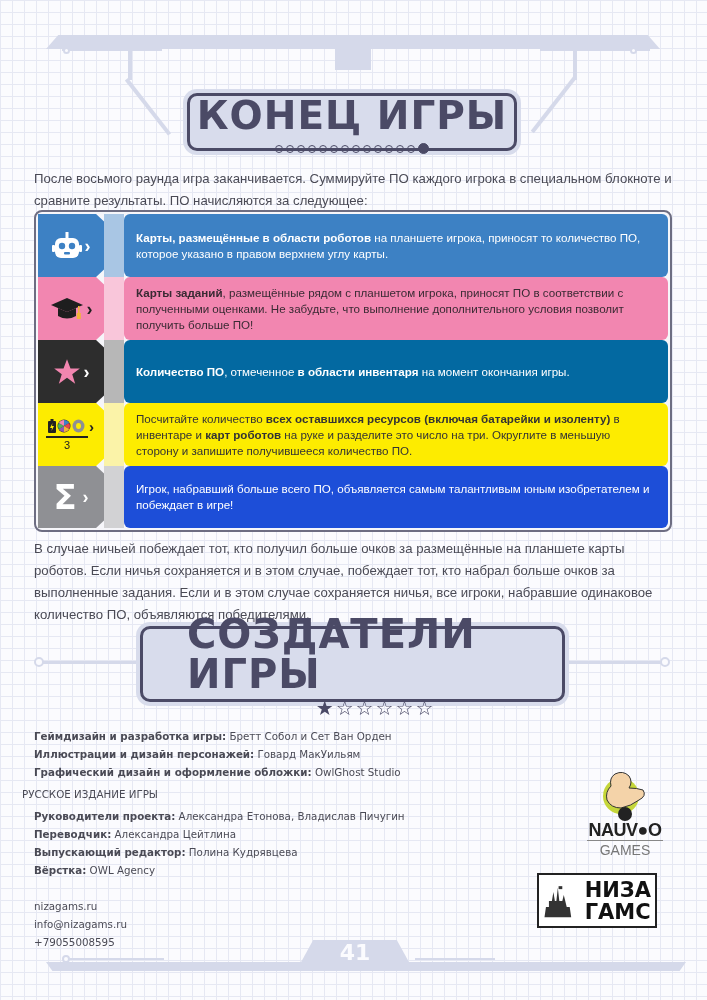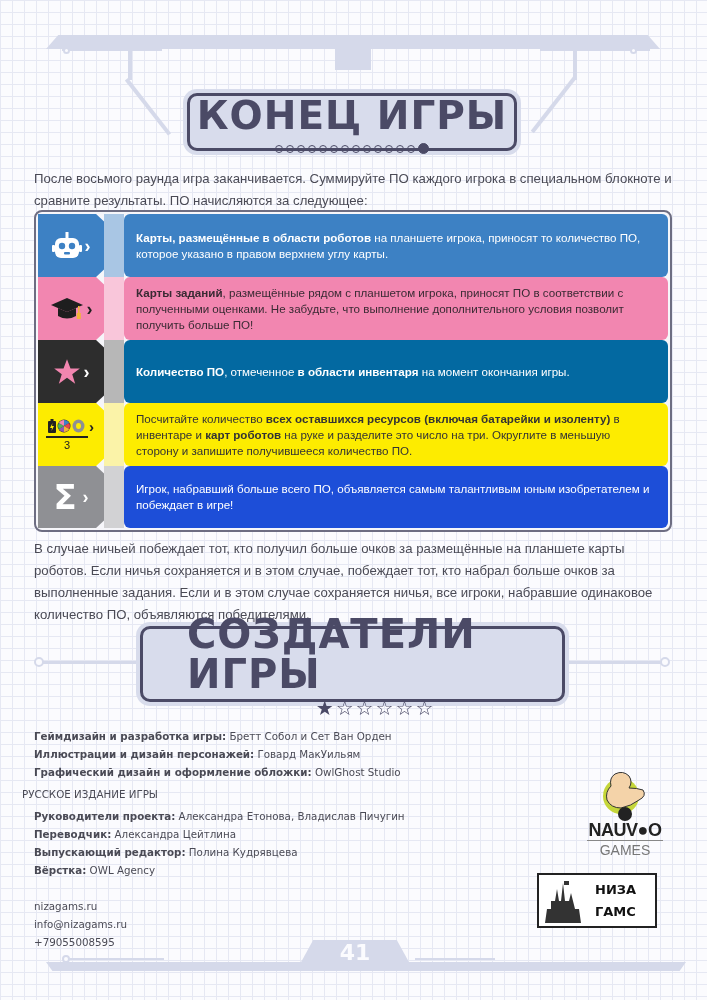--- a/index.html
+++ b/index.html
@@ -257,21 +257,21 @@
   </div>
   <div style="position:absolute;left:2px;top:70px;width:76px;height:1px;background:#888;"></div>
   <div style="position:absolute;left:0;top:72px;width:80px;text-align:center;font-size:14px;color:#777;font-family:'Liberation Sans',sans-serif;">GAMES</div>
 </div>
 
 <div class="abs niza">
   <svg width="40" height="44" viewBox="0 0 40 44">
     <polygon points="2,44 4,30 8,30 8,22 12,22 14,10 16,22 18,22 20,4 22,22 26,22 28,14 30,22 32,30 36,30 38,44" fill="#333"></polygon>
     <rect x="21" y="2" width="5" height="4" fill="#333"></rect>
   </svg>
-  <div style="margin-left:12px;font-family:'DejaVu Sans',sans-serif;font-weight:bold;font-size:13px;line-height:22px;color:#111;">
+  <div style="margin-left:12px;font-family:'DejaVu Sans',sans-serif;font-weight:bold;font-size:21px;line-height:22px;color:#111;">
     <div>НИЗА</div>
     <div>ГАМС</div>
   </div>
 </div>
 
 <div class="abs frame-line" style="left:46px;top:962px;width:640px;height:9px;clip-path:polygon(0 0,100% 0,99% 100%,1% 100%);"></div>
 <div class="abs frame-line" style="left:68px;top:958px;width:96px;height:2px;"></div>
 <div class="abs" style="left:62px;top:955px;width:8px;height:8px;border:2px solid #d5d9ea;border-radius:50%;background:#fbfbfe;"></div>
 <div class="abs frame-line" style="left:300px;top:940px;width:110px;height:24px;clip-path:polygon(12% 0,88% 0,100% 100%,0 100%);"></div>
 <div class="abs" style="left:330px;top:940px;width:50px;text-align:center;font-family:'DejaVu Sans',sans-serif;font-weight:bold;font-size:22px;color:#fbfbfe;line-height:26px;">41</div>

